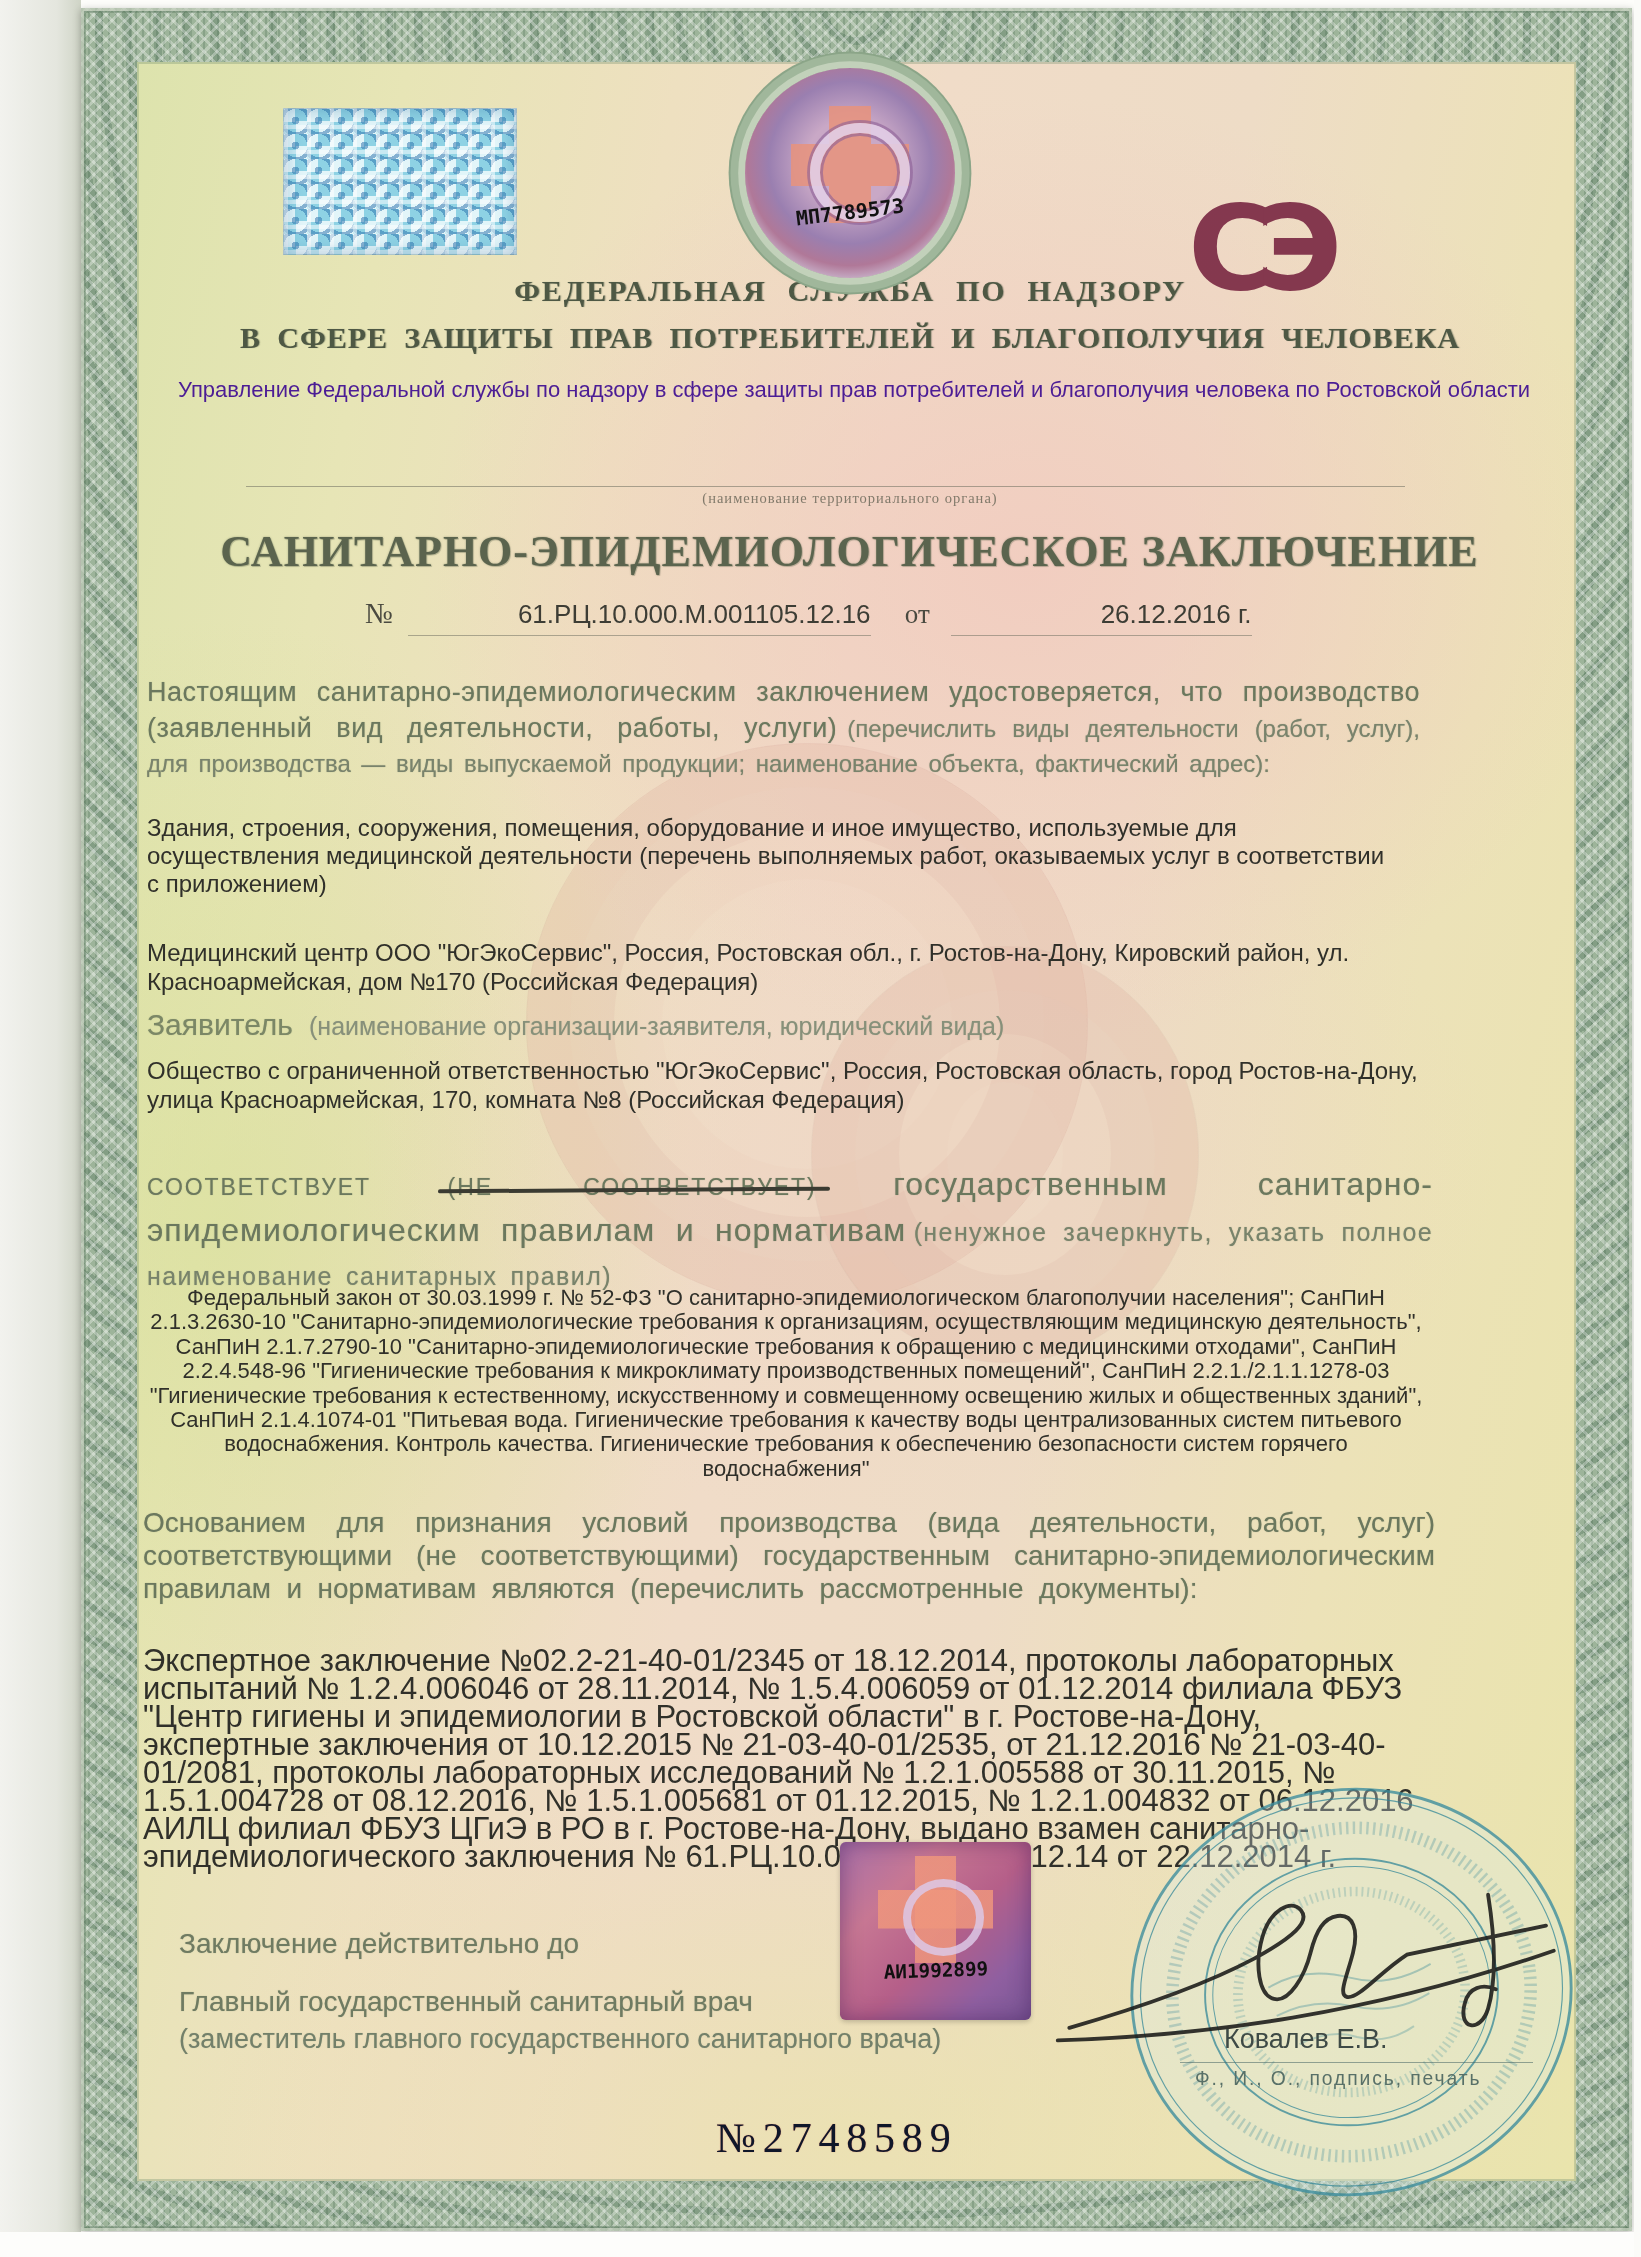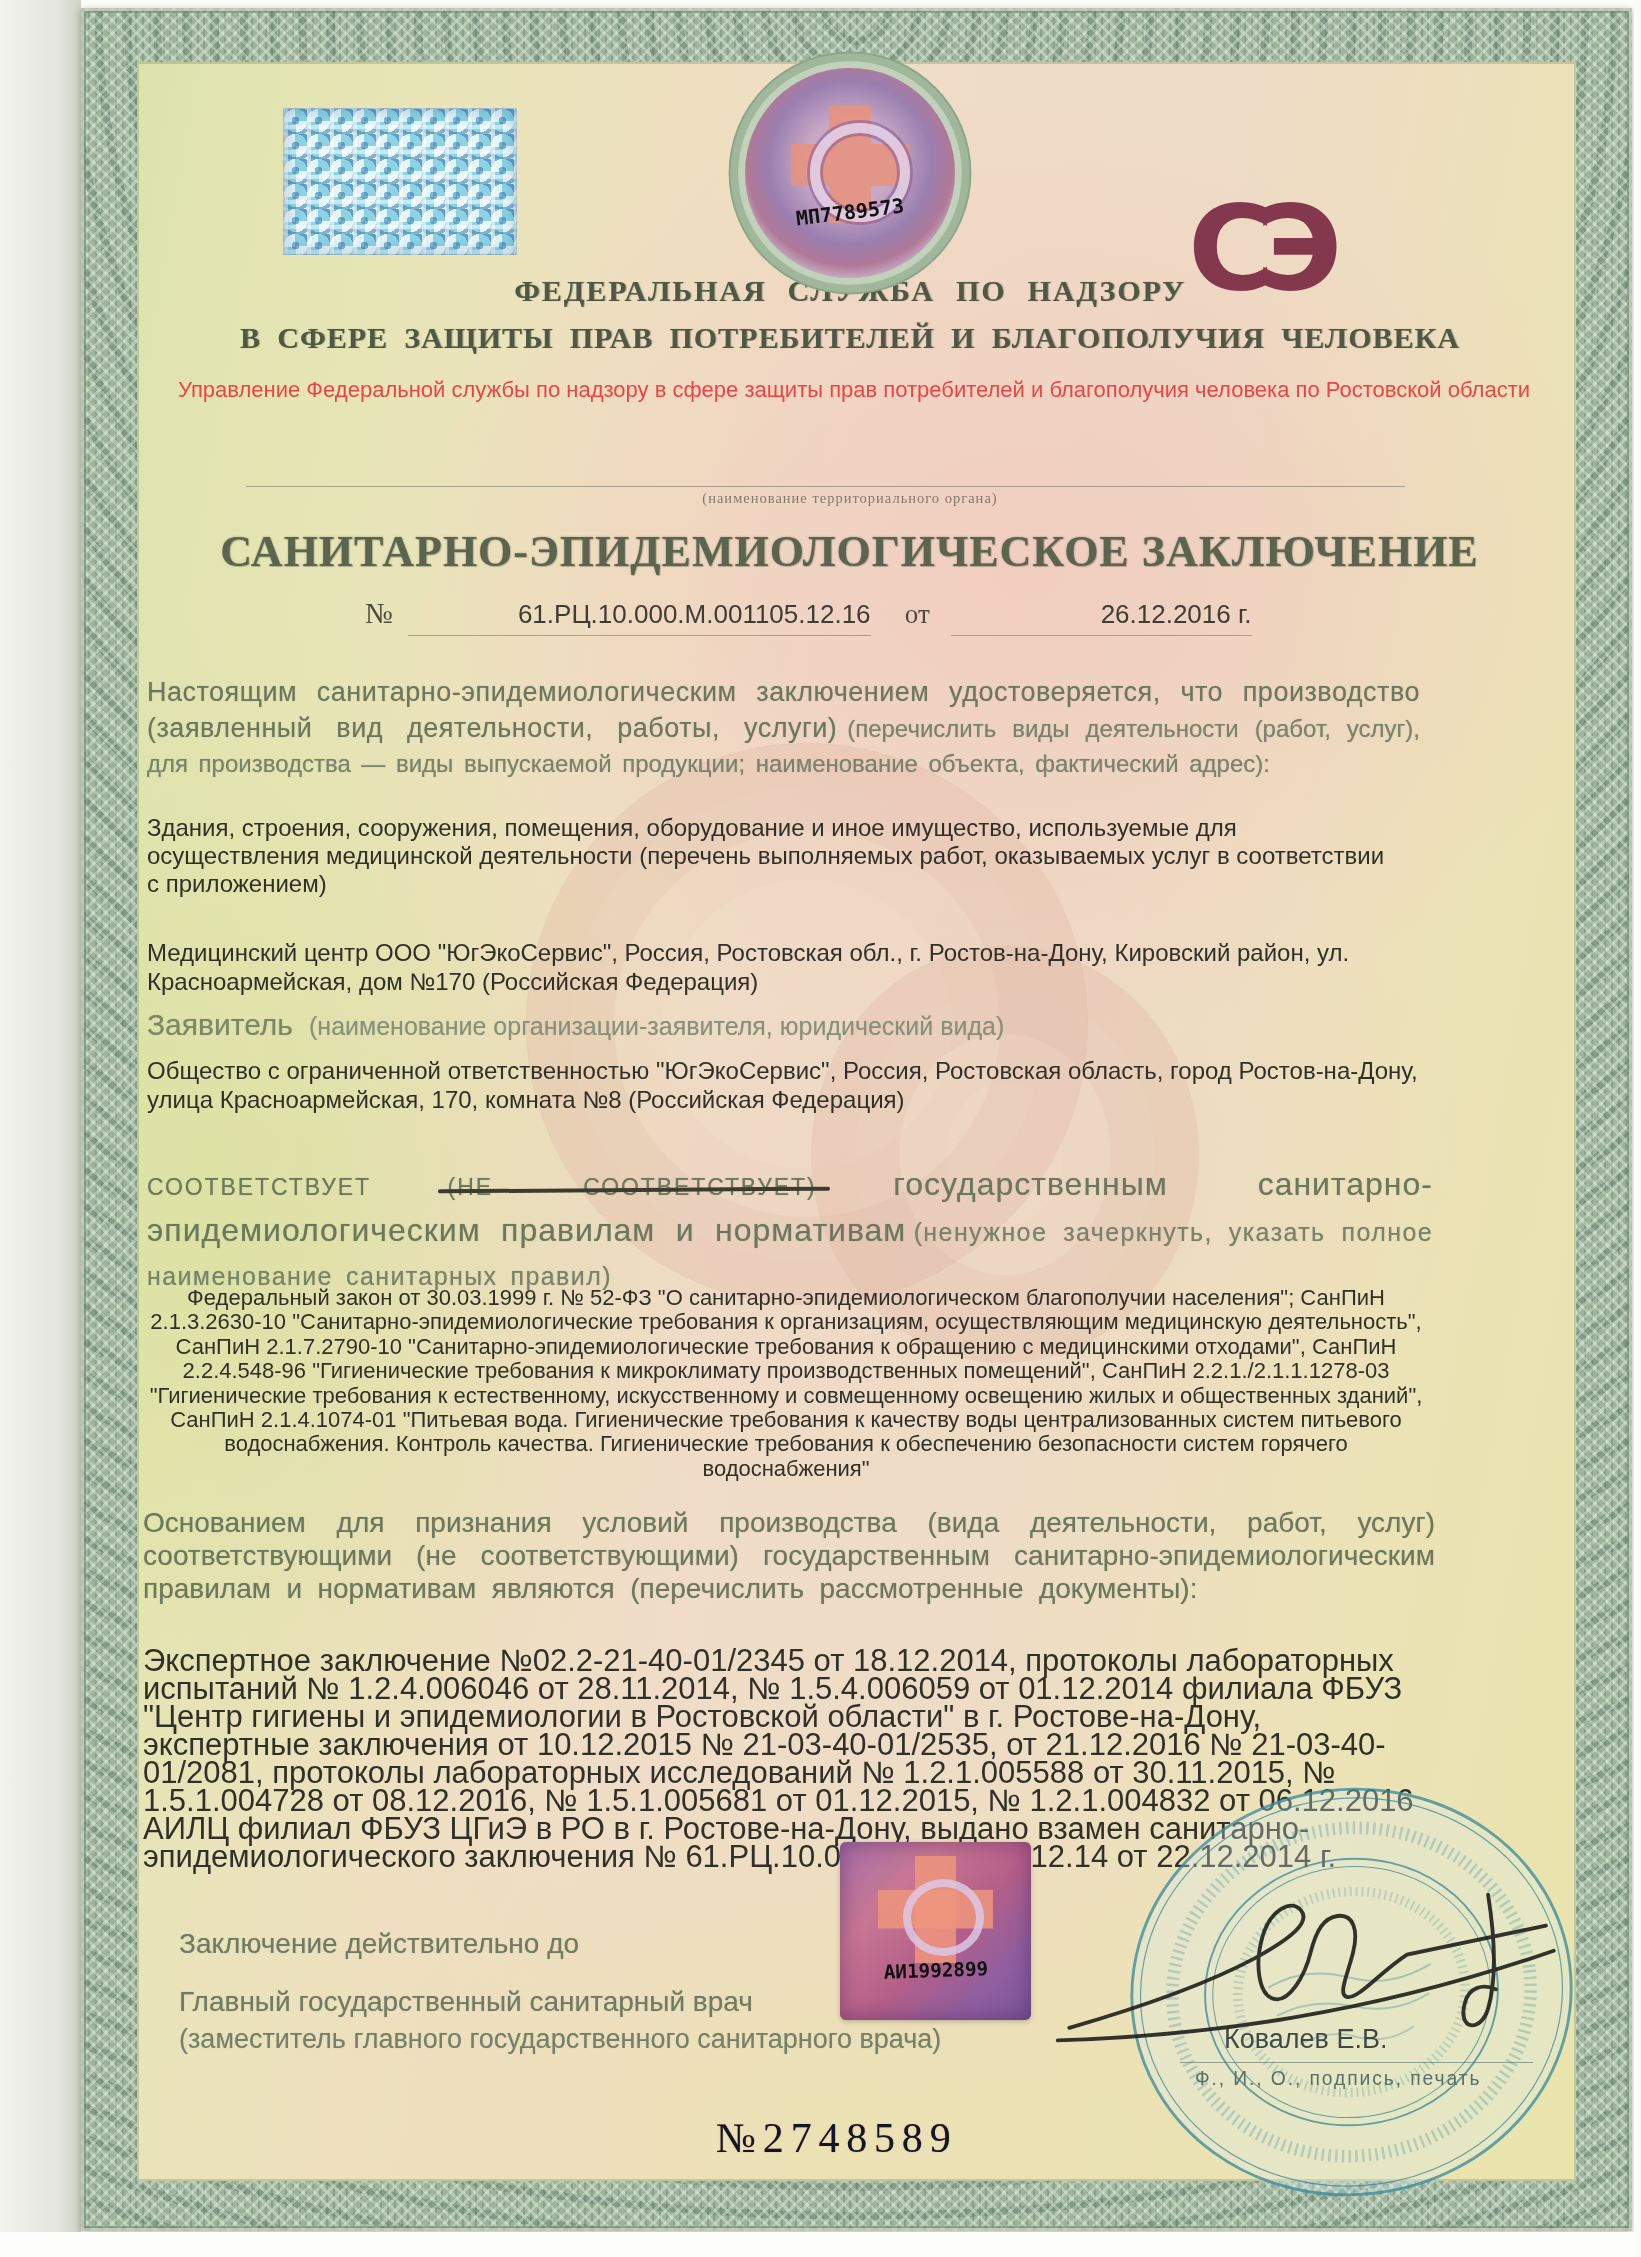--- a/index.html
+++ b/index.html
@@ -67,21 +67,21 @@
     border:8.7px solid rgba(220,200,230,.85);}
   .holo2-code{position:absolute;left:50%;top:66%;transform:translateX(-50%) rotate(-2deg);
     font-family:"DejaVu Sans Mono",monospace;font-weight:bold;font-size:19.3px;color:#101010;white-space:nowrap;}
   
   .hdr{position:absolute;left:145px;width:1410px;text-align:center;z-index:2;
     font-family:"Liberation Serif","DejaVu Serif",serif;font-weight:bold;color:#4e5844;
     text-shadow:1px 0 1px rgba(80,90,70,.45);}
   .hdr1{top:274px;font-size:30px;letter-spacing:1.9px;word-spacing:11.6px;}
   .hdr2{top:321px;font-size:30px;letter-spacing:1px;word-spacing:7.7px;}
   .dept{position:absolute;left:159px;top:375px;width:1390px;text-align:center;z-index:2;
-    font-size:22px;line-height:1.32;color:#ef4444;}
+    font-size:22px;line-height:1.32;color:#4c1d95;}
   .org-rule{position:absolute;left:246px;top:486px;width:1159px;border-top:1.9px solid rgba(110,110,95,.55);z-index:2;}
   .org-caption{position:absolute;left:145px;top:490px;width:1410px;text-align:center;z-index:2;
     font-family:"Liberation Serif","DejaVu Serif",serif;font-size:14.5px;color:#80796a;letter-spacing:1px;}
   .doc-title{position:absolute;left:106px;top:526px;width:1487px;text-align:center;z-index:2;
     font-family:"Liberation Serif","DejaVu Serif",serif;font-weight:bold;font-size:44px;color:#5b644e;
     letter-spacing:1px;text-shadow:0 0 1.9px rgba(90,100,75,.55), 1px 1px 0 rgba(90,100,75,.25);}
   .num-row{position:absolute;left:365px;top:597px;z-index:2;font-size:26px;color:#3d3d35;white-space:nowrap;}
   .num-sign{font-family:"Liberation Serif","DejaVu Serif",serif;font-size:29px;color:#4a4a40;}
   .field{display:inline-block;text-align:right;border-bottom:1.9px solid rgba(115,115,100,.55);padding-bottom:4.8px;}
   .field-num{width:463px;margin-left:7.7px;}

